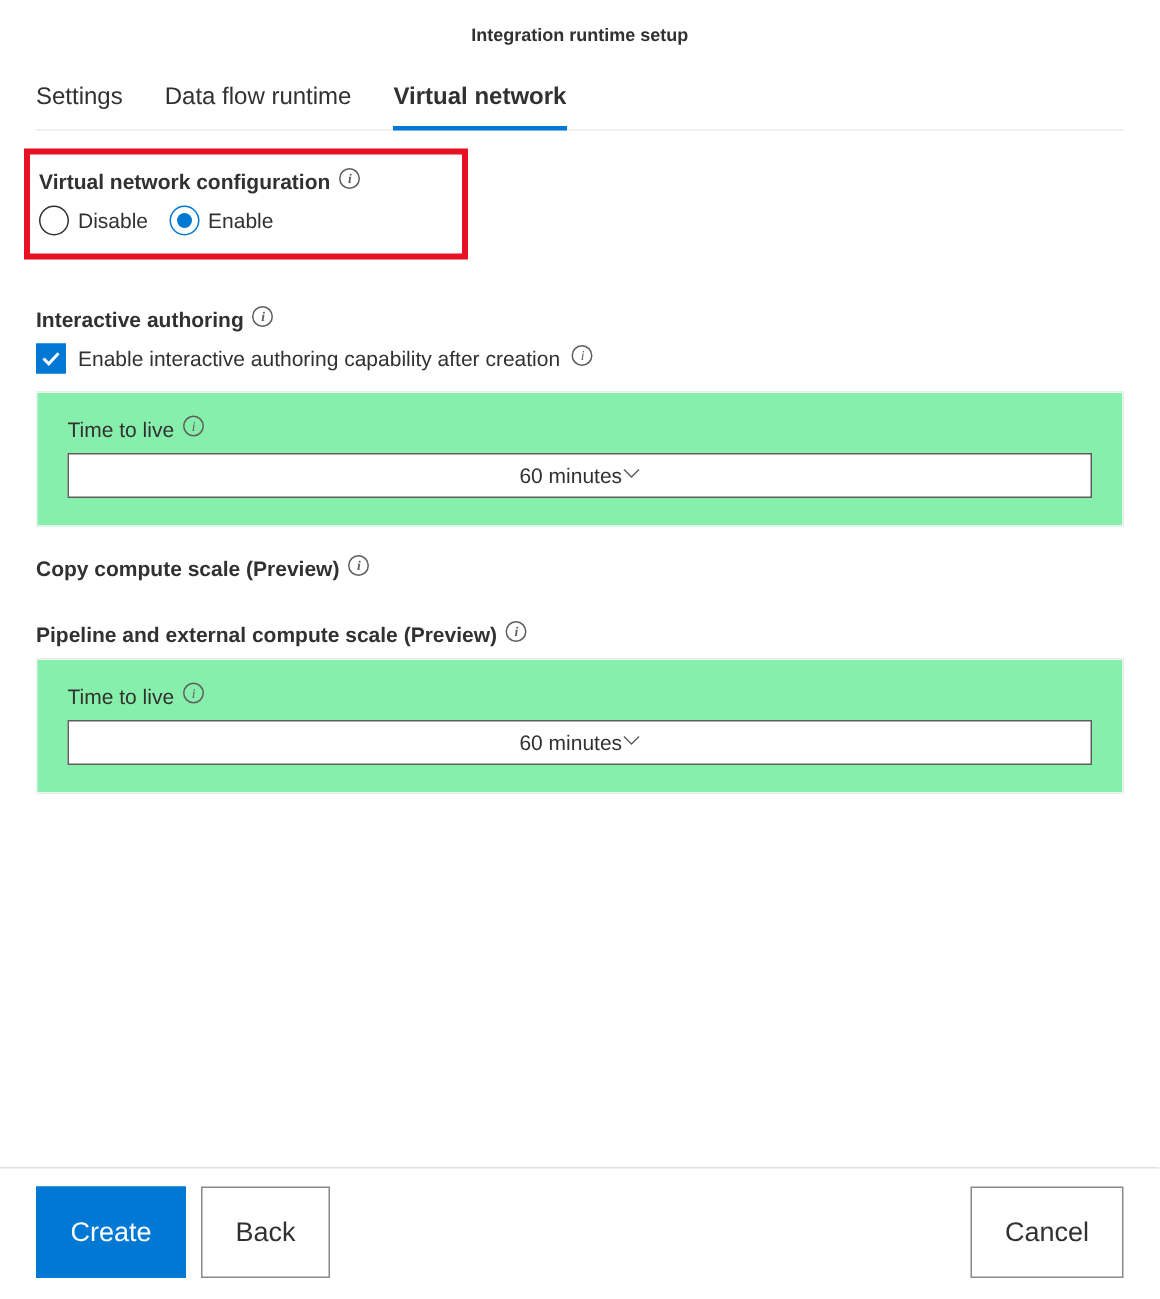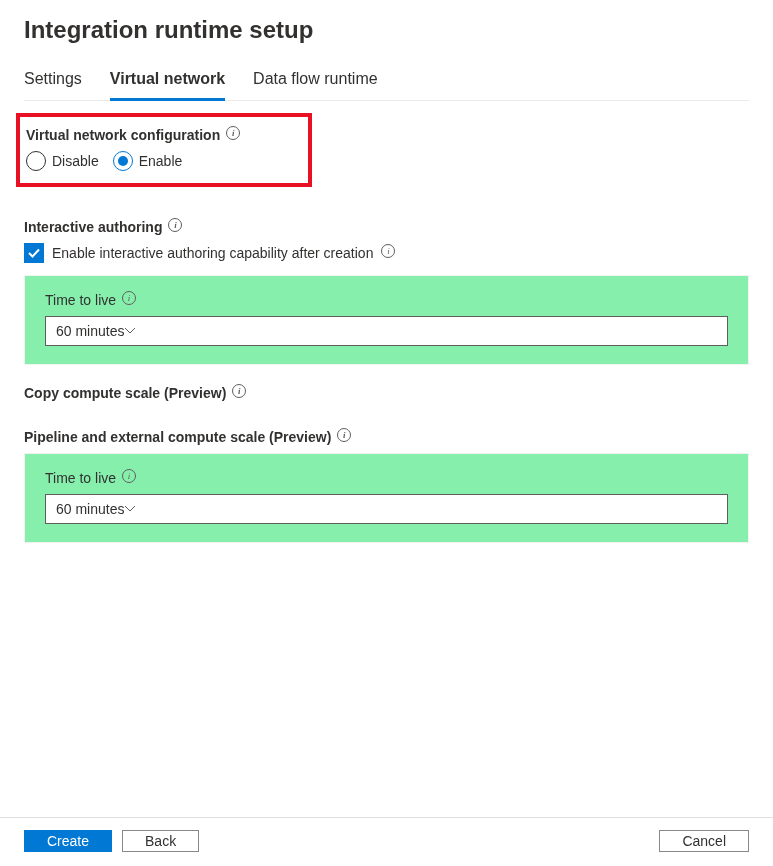--- a/index.html
+++ b/index.html
@@ -6,21 +6,21 @@
     body {
       font-family: "Segoe UI", -apple-system, sans-serif;
       font-size: 14px;
       color: #323130;
       background: #fff;
       width: 773px;
       height: 866px;
       position: relative;
     }
     .container { padding: 12px 24px 0 24px; }
-    h1 { font-size: 24px; font-weight: 600; color: #323130; margin-bottom: 20px; padding-top: 4px; }
+    h1 { font-size: 12px; font-weight: 600; color: #323130; margin-bottom: 20px; padding-top: 4px; text-align: center; }
     .tabs { display: flex; gap: 28px; border-bottom: 1px solid #edebe9; margin-bottom: 12px; }
     .tab { padding: 6px 0 10px 0; cursor: pointer; color: #323130; font-size: 16px; }
     .tab.active { font-weight: 600; border-bottom: 3px solid #0078d4; margin-bottom: -1px; }
     .highlight-box {
       border: 4px solid #e81123;
       padding: 10px 68px 12px 6px;
       display: inline-block;
       margin-left: -8px;
       margin-bottom: 12px;
     }
@@ -77,61 +77,61 @@
       align-items: center;
       gap: 6px;
       margin-bottom: 8px;
     }
     .select-box {
       width: 100%;
       border: 1px solid #605e5c;
       background: #fff;
       padding: 6px 10px;
       display: flex;
-      justify-content: flex-start;
+      justify-content: center;
       align-items: center;
       cursor: pointer;
       font-size: 14px;
     }
     .chevron { font-size: 10px; color: #605e5c; }
     .footer {
       position: absolute;
       bottom: 0; left: 0; right: 0;
       border-top: 1px solid #e1dfdd;
       padding: 12px 24px 14px 24px;
       display: flex;
       justify-content: space-between;
       align-items: center;
       background: #fff;
     }
     .footer-left { display: flex; gap: 10px; }
     .btn {
-      padding: 2px 22px;
-      font-size: 14px;
+      padding: 19px 22px;
+      font-size: 18px;
       cursor: pointer;
       border: 1px solid #8a8886;
       background: #fff;
       color: #323130;
     }
     .btn.primary {
       background: #0078d4;
       border-color: #0078d4;
       color: #fff;
     }
   </style>
 </head>
 <body>
 
 <div class="container">
   <h1>Integration runtime setup</h1>
 
   <div class="tabs">
     <div class="tab">Settings</div>
+    <div class="tab">Data flow runtime</div>
     <div class="tab active">Virtual network</div>
-    <div class="tab">Data flow runtime</div>
   </div>
 
   <div class="highlight-box">
     <div class="section-heading">
       <span>Virtual network configuration</span>
       <span class="info-icon">i</span>
     </div>
     <div class="radio-group">
       <label class="radio-item">
         <span class="radio-circle"></span>

